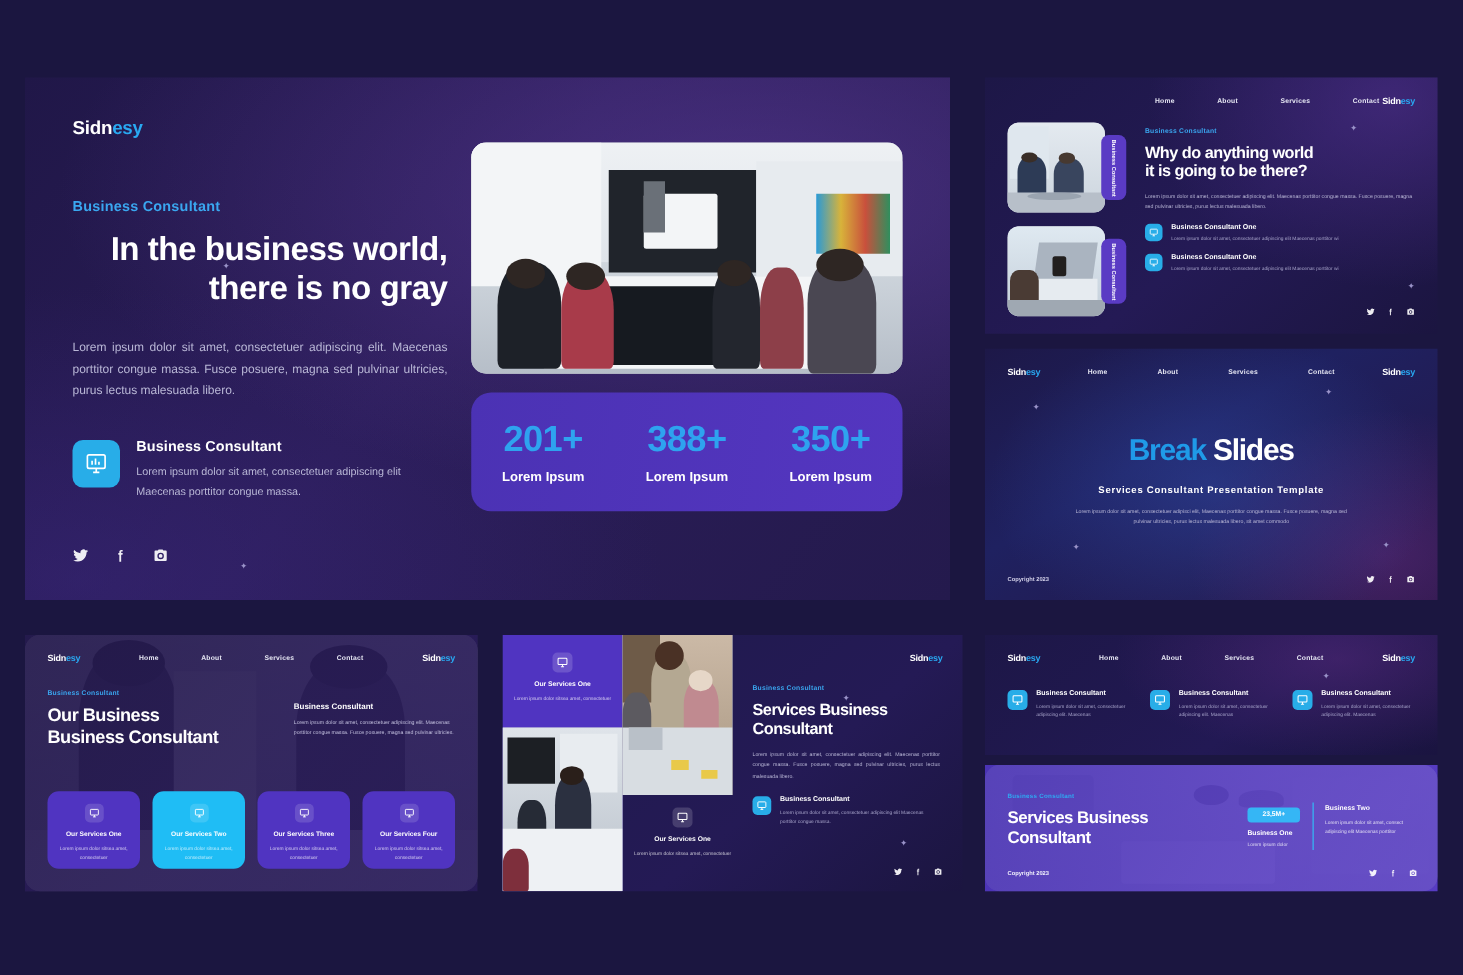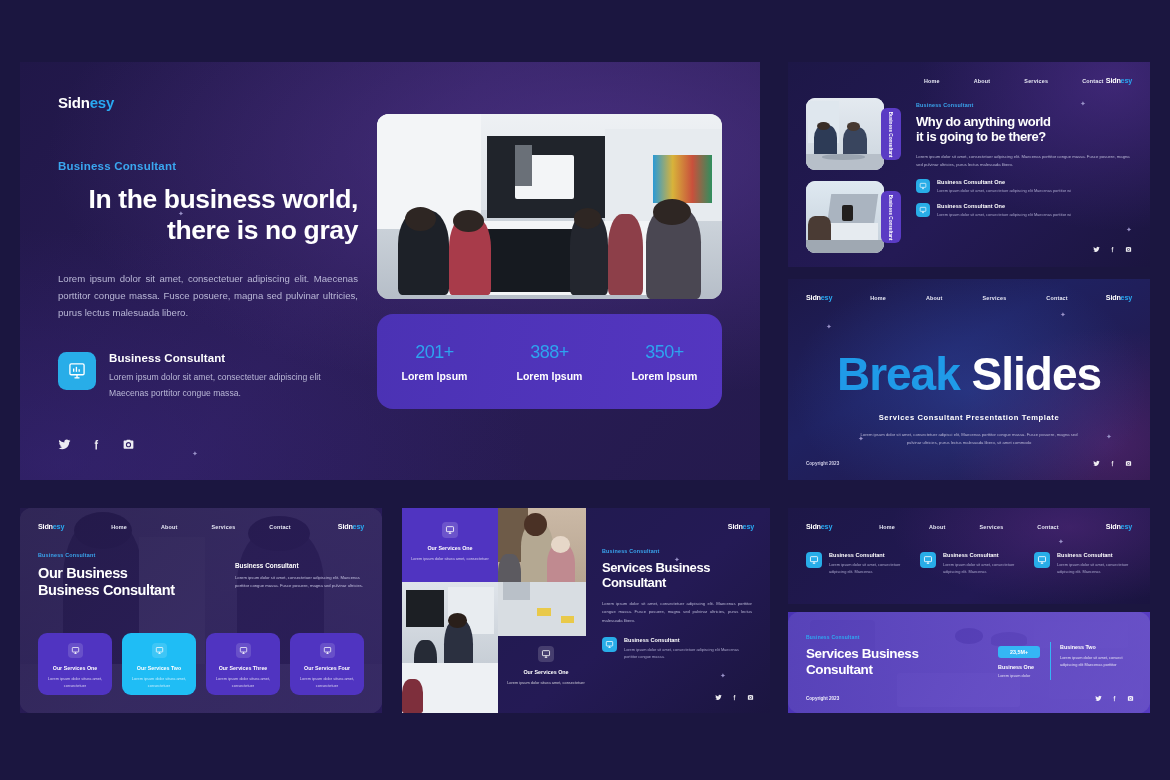--- a/index.html
+++ b/index.html
@@ -54,21 +54,21 @@
 
   .photo { border-radius: 12px; overflow: hidden; position: relative; background: #d9dde3; }
 
   #slide-hero .hero-photo { position: absolute; left: 357px; top: 52px; width: 345px; height: 185px; }
   #slide-hero .stats {
     position: absolute; left: 357px; top: 252px; width: 345px; height: 95px;
     background: linear-gradient(100deg, #4b32b4 0%, #5436c0 100%);
     border-radius: 16px; display: flex; align-items: center;
   }
   #slide-hero .stat { flex: 1; text-align: center; }
-  #slide-hero .stat-num { color: #2ea3ef; font-size: 18px; font-weight: 400; letter-spacing: -.5px; }
+  #slide-hero .stat-num { color: #2ea3ef; font-size: 29px; font-weight: 700; letter-spacing: -.5px; }
   #slide-hero .stat-lab { color: #ffffff; font-size: 10.5px; font-weight: 700; margin-top: 7px; }
 
   
   #slide-why {
     left: 788px; top: 62px; width: 362px; height: 205px;
     background:
       radial-gradient(90% 120% at 90% 10%, rgba(88,52,150,.5) 0%, rgba(30,20,70,0) 60%),
       linear-gradient(140deg, #1d1747 0%, #241a55 55%, #1b1540 100%);
   }
   #slide-why .nav { position: absolute; left: 18px; top: 14px; width: 326px; }
@@ -101,21 +101,21 @@
     background:
       radial-gradient(70% 90% at 50% 55%, rgba(46,70,160,.55) 0%, rgba(26,20,66,0) 70%),
       radial-gradient(60% 80% at 88% 82%, rgba(120,48,140,.40) 0%, rgba(26,20,66,0) 72%),
       linear-gradient(150deg, #1d1848 0%, #1f2160 40%, #241645 100%);
   }
   #slide-break .nav { position: absolute; left: 18px; top: 14px; width: 326px; }
   #slide-break .nav-link { font-size: 5.4px; }
   #slide-break .nav-links { gap: 40px; }
   #slide-break .logo { font-size: 7.2px; }
   #slide-break .center { position: absolute; left: 0; right: 0; top: 68px; text-align: center; }
-  #slide-break .big { font-size: 46px; font-weight: 800; color: #ffffff; letter-spacing: -1px; text-align: center; }
+  #slide-break .big { font-size: 24px; font-weight: 800; color: #ffffff; letter-spacing: -1px; text-align: center; }
   #slide-break .big b { color: #1f9ae8; font-weight: 800; }
   #slide-break .sub { color: #ffffff; font-size: 7.6px; font-weight: 700; letter-spacing: .6px; margin-top: 12px; }
   #slide-break .para { font-size: 4.2px; margin: 9px auto 0; width: 222px; text-align: center; line-height: 1.95; }
   #slide-break .copy { position: absolute; left: 18px; bottom: 14px; color: #cfcde6; font-size: 4.6px; font-weight: 700; }
   #slide-break .socials { position: absolute; right: 18px; bottom: 13px; gap: 9px; }
 
   
   #slide-ourserv {
     left: 20px; top: 508px; width: 362px; height: 205px;
     background: linear-gradient(135deg, #2a2155 0%, #332463 50%, #241a4c 100%);

